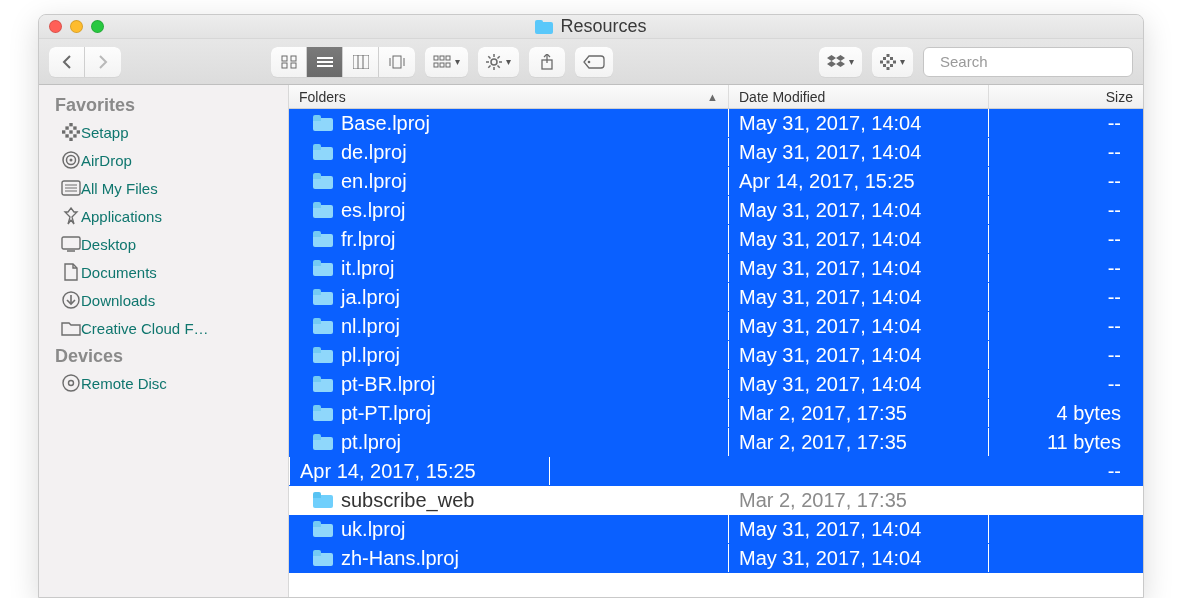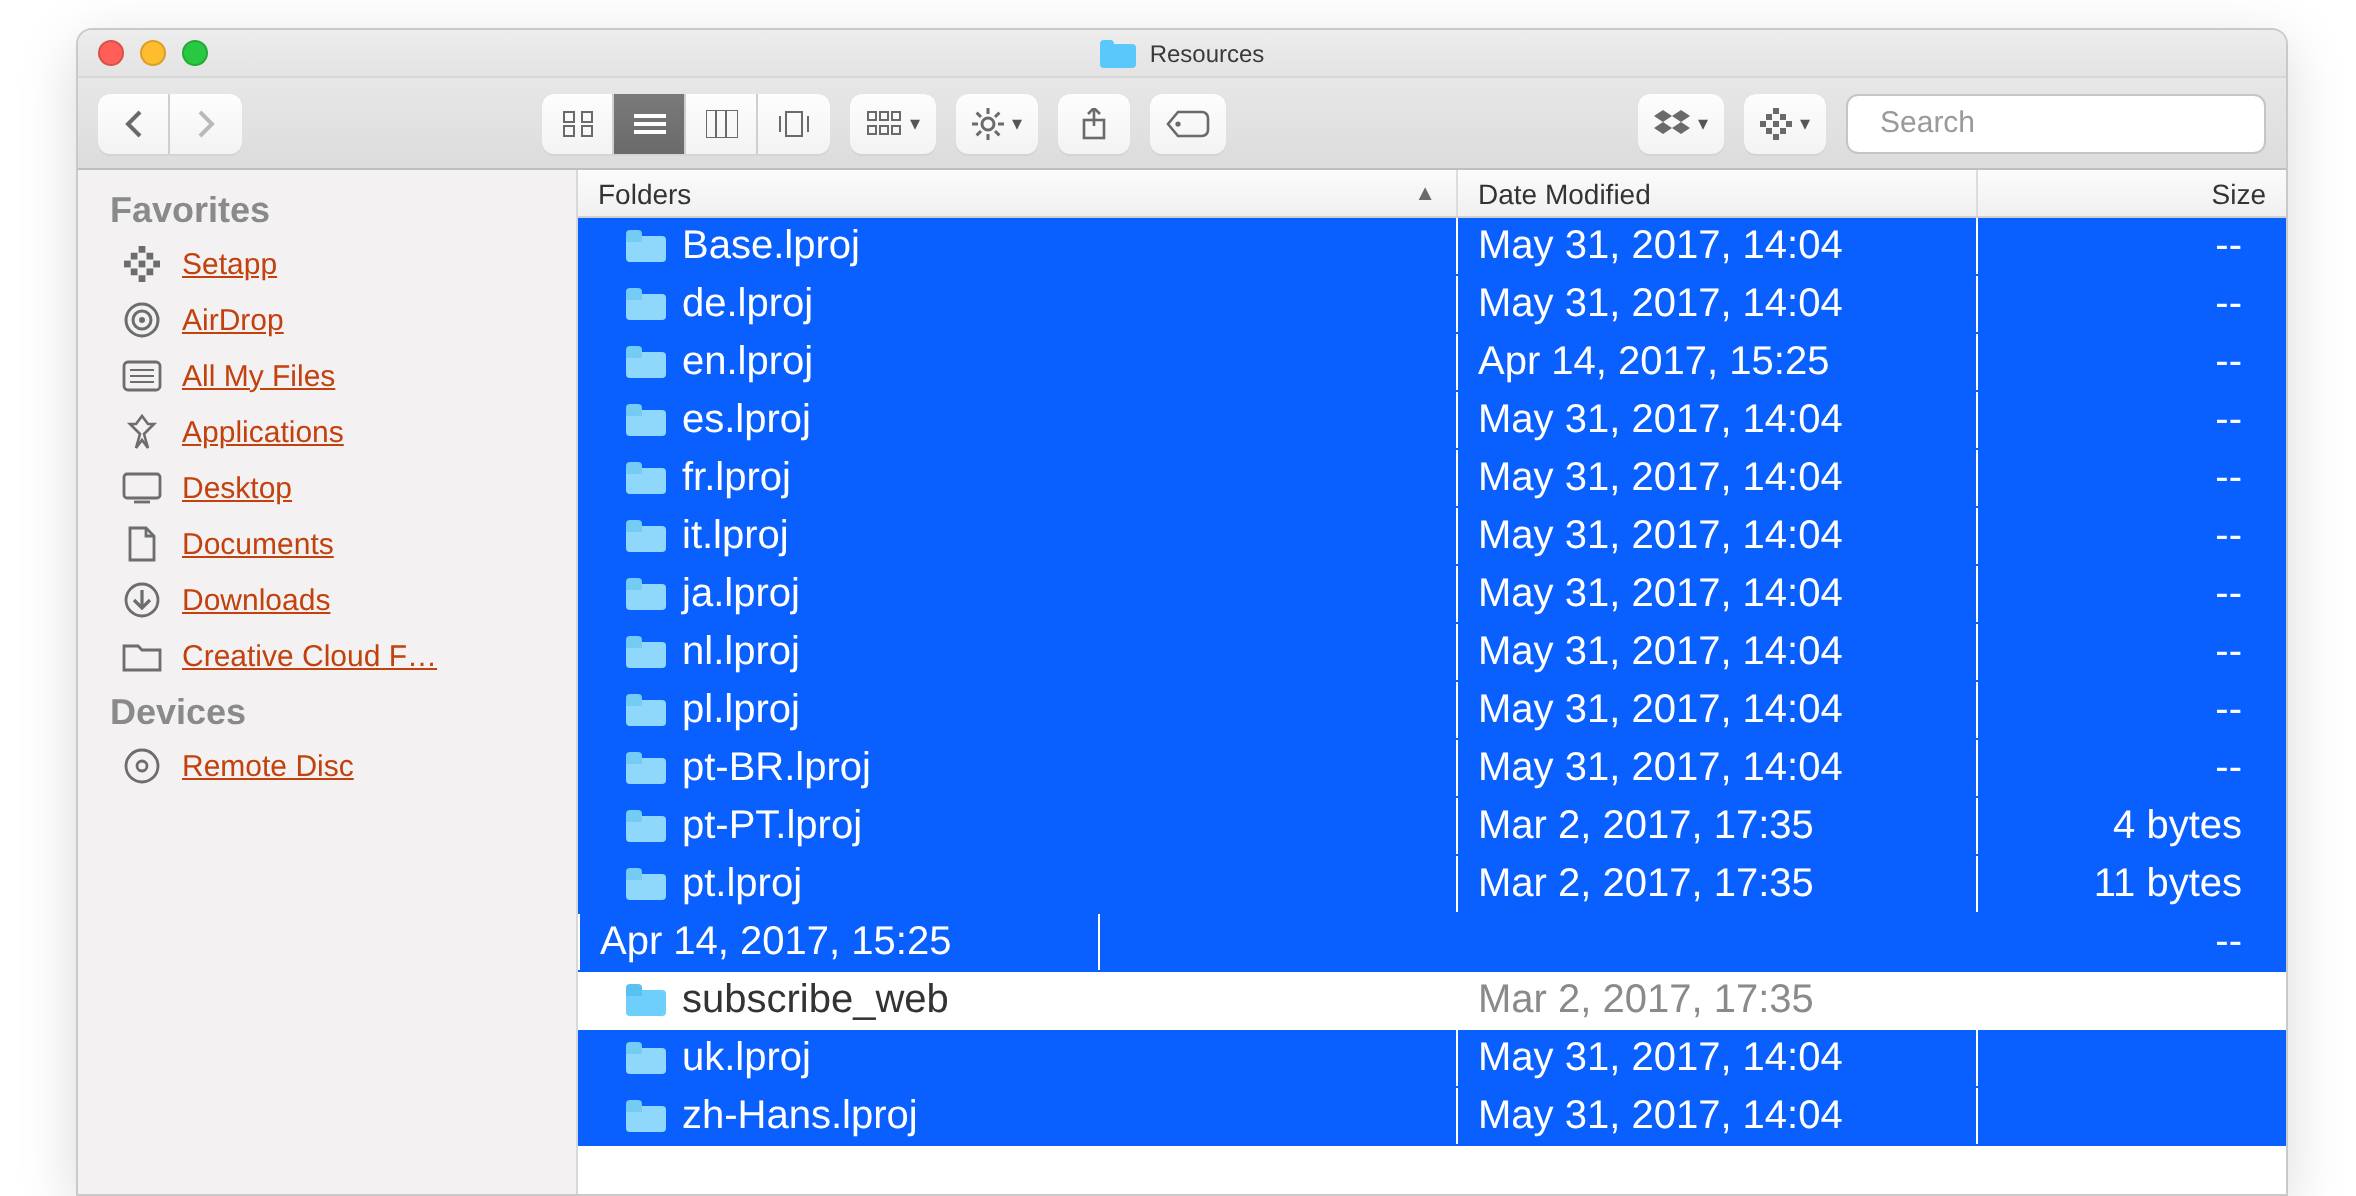--- a/index.html
+++ b/index.html
@@ -34,21 +34,21 @@
     background: linear-gradient(#ededed,#e3e3e3);
     border-bottom: 1px solid #d7d7d7;
   }
   .traffic {
     position: absolute;
     left: 10px; top: 0; bottom: 0;
     display: flex; align-items: center; gap: 8px;
   }
   .traffic .dot { width: 13px; height: 13px; border-radius: 50%; border: 0.5px solid rgba(0,0,0,0.15);}
   .dot.red { background:#ff5f57;} .dot.yellow{background:#febc2e;} .dot.green{background:#28c840;}
-  .title-center { display:flex; align-items:center; gap:7px; font-size:12px; color:#3a3a3a;}
+  .title-center { display:flex; align-items:center; gap:7px; font-size:18px; color:#3a3a3a;}
   .folder-glyph-title { width:18px; height:14px; position:relative;}
   .folder-glyph-title::before{content:"";position:absolute;left:0;top:2px;width:100%;height:12px;background:#5ac8fa;border-radius:2px;}
   .folder-glyph-title::after{content:"";position:absolute;left:0;top:0;width:40%;height:5px;background:#5ac8fa;border-radius:2px 2px 0 0;}
 
   
   .toolbar {
     height: 46px;
     display:flex;
     align-items:center;
     padding: 0 10px;
@@ -78,21 +78,21 @@
   .search input::placeholder{color:#9a9a9a;}
 
   
   .content { flex:1; display:flex; overflow:hidden;}
   .sidebar {
     width:250px; background:#f3f1f2; border-right:1px solid #d8d8d8;
     padding:6px 0 0 0; overflow:hidden;
     font-size:15px;
   }
   .sb-section-label{ color:#8a8a8a; font-size:18px; font-weight:600; padding:4px 16px 2px;}
-  .sb-item{ display:flex; align-items:center; gap:10px; padding:5px 14px 5px 22px; color:#c2410c; white-space:nowrap; overflow:hidden; text-overflow:ellipsis;text-decoration:underline;}
+  .sb-item{ display:flex; align-items:center; padding:5px 14px 5px 22px; color:#0f766e; white-space:nowrap; overflow:hidden; text-overflow:ellipsis;}
   .sb-icon{ width:20px; height:18px; display:flex; align-items:center; justify-content:center; color:#6d6d6d; font-size:16px; flex-shrink:0;}
 
   
   .listing{ flex:1; display:flex; flex-direction:column; background:#ffffff; overflow:hidden;text-align:center;}
   .cols{
     height:24px; display:flex; align-items:stretch;
     background:linear-gradient(#fbfbfb,#f0f0f0);
     border-bottom:1px solid #d0d0d0; font-size:14px; color:#333;
   }
   .col{ display:flex; align-items:center; padding:0 10px; border-right:1px solid #dcdcdc;}

